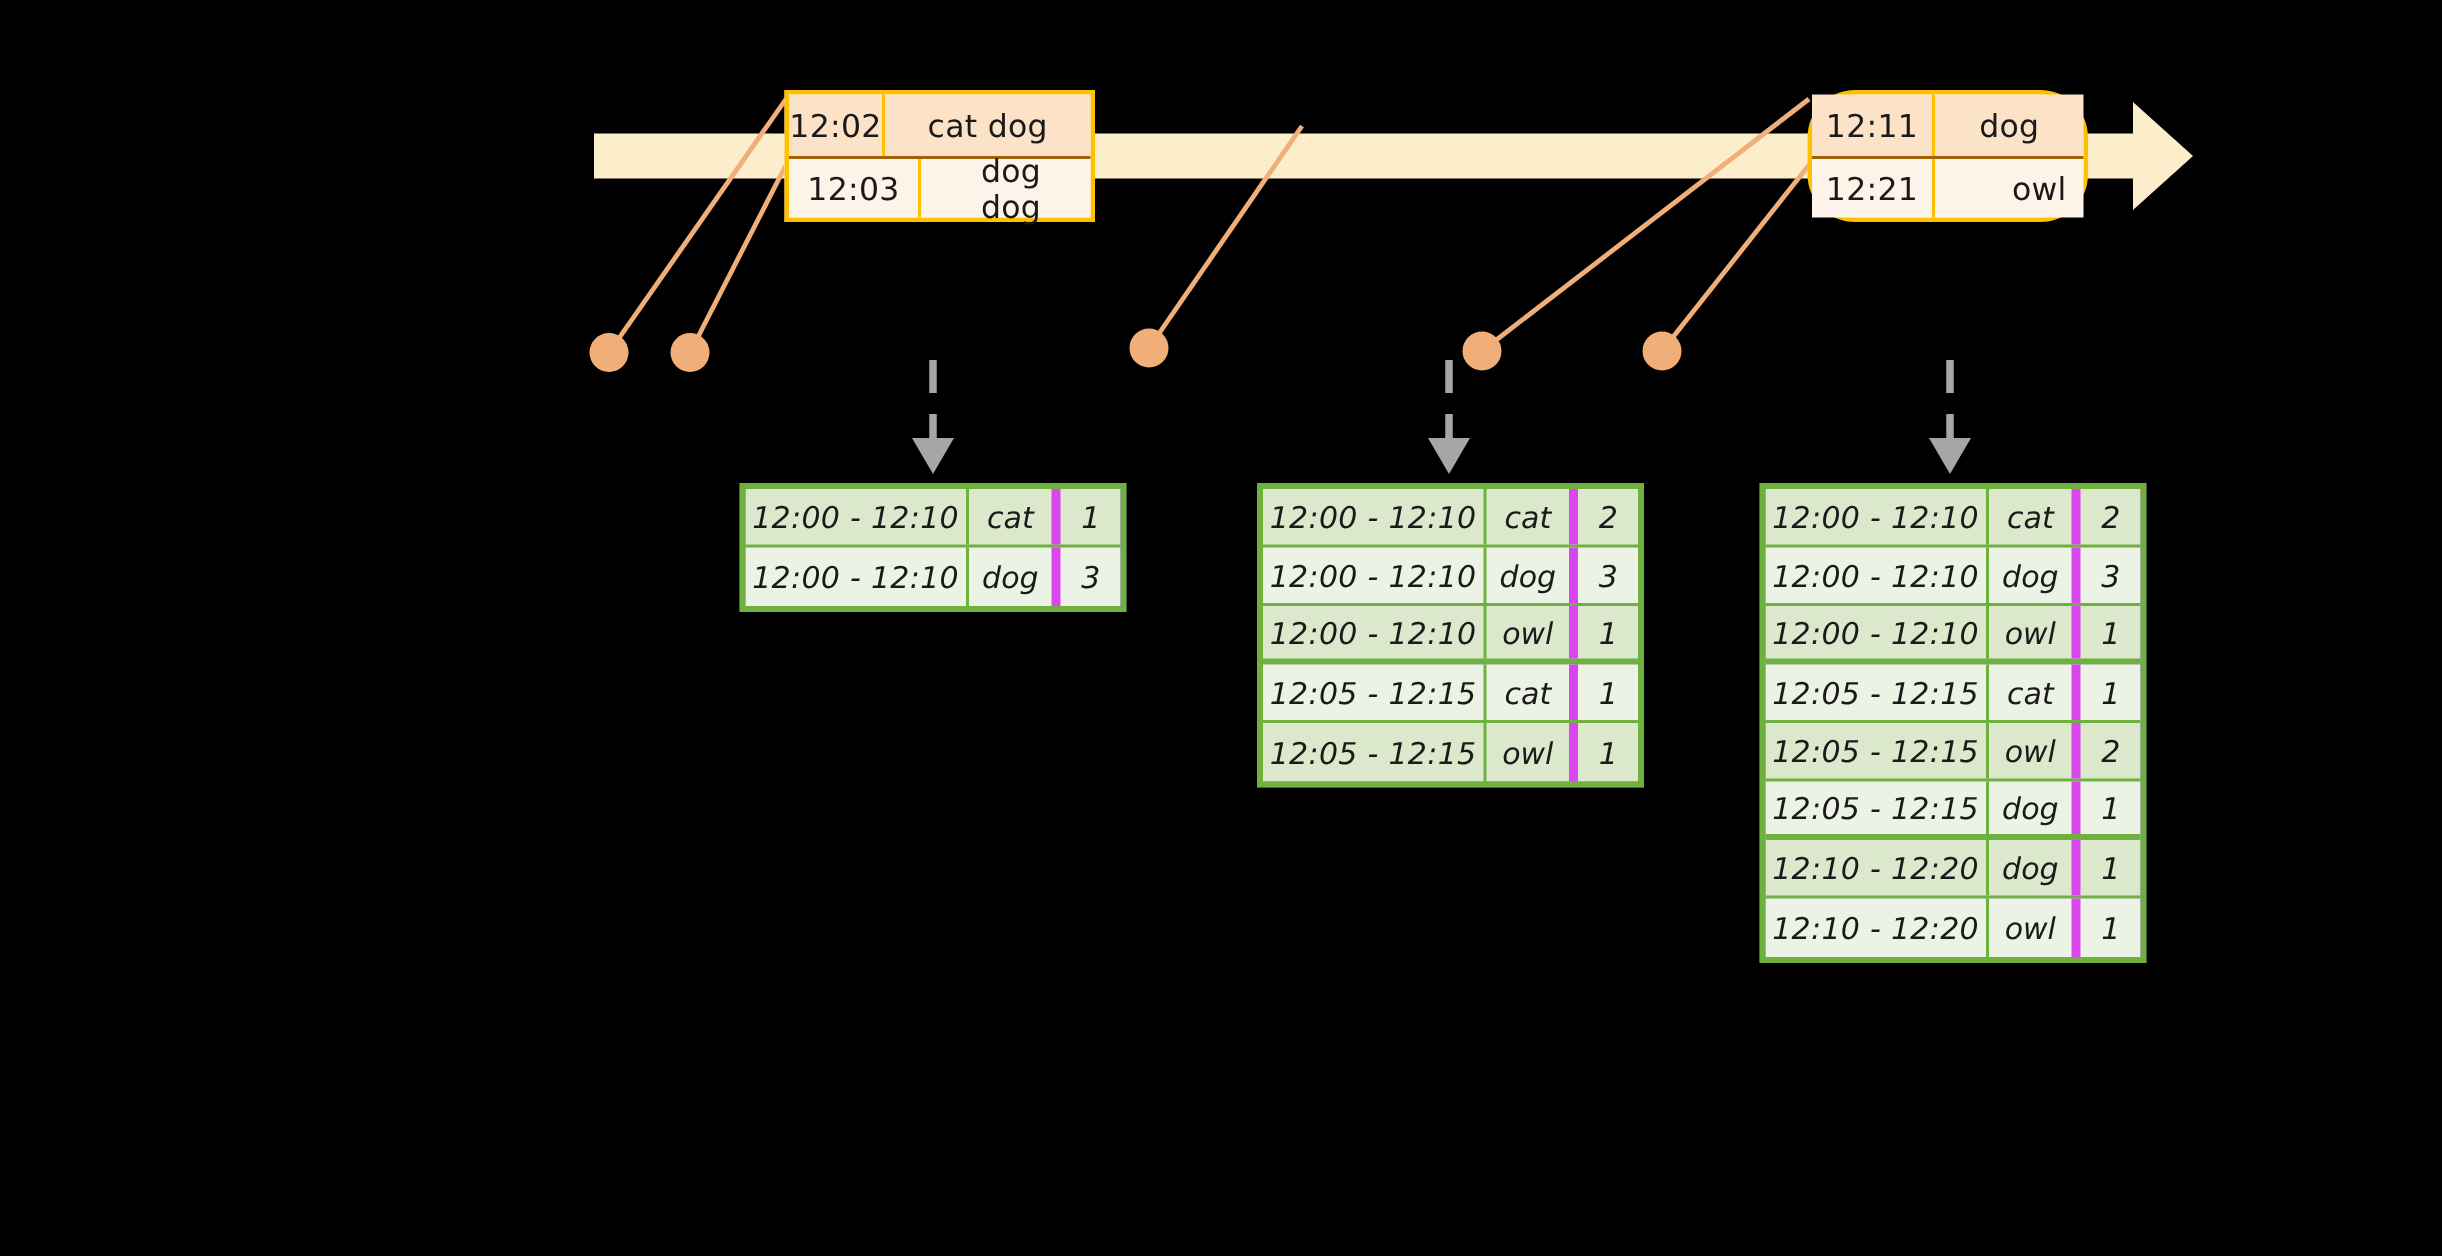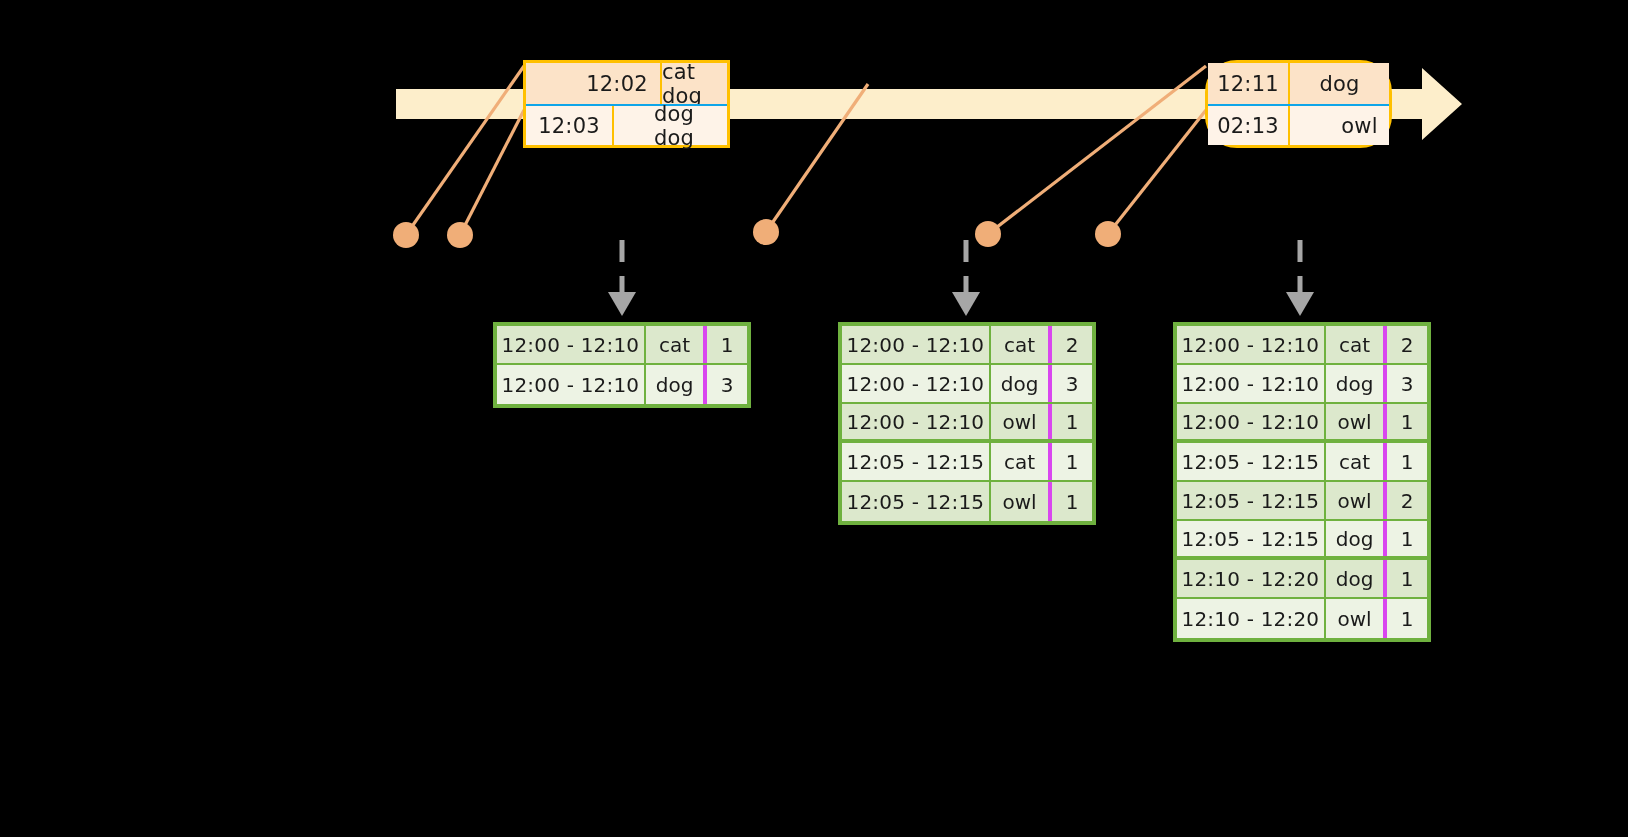--- a/index.html
+++ b/index.html
@@ -38,21 +38,21 @@
     display: flex;
     flex-direction: column;
     background: #FFF4E6;
   }
   .event-row {
     display: flex;
     height: 41px;
     box-sizing: border-box;
   }
   .event-row + .event-row {
-    border-top: 2px solid #0ea5e9;
+    border-top: 2px solid #a16207;
     gap: 40px;
   }
   .event-row.shade-a { background: #FCE3C8; }
   .event-row.shade-b { background: #FEF3E8; }
   .ev-time {
     box-sizing: border-box;
     border-right: 2px solid #FFC000;
     display: flex;
     align-items: center;
     justify-content: center;
@@ -72,20 +72,21 @@
   }
 
   
   .result-table {
     position: absolute;
     border: 4px solid #6FB13F;
     box-sizing: border-box;
     background: #4c1d95;
     display: flex;
     flex-direction: column;
+    font-style: italic;
   }
   .res-row {
     display: flex;
     height: 39px;
     box-sizing: border-box;
     border-bottom: 2px solid #6FB13F;
   }
   .res-row:last-child { border-bottom: none; }
   .res-row.shade-a { background: #DCE8CC; }
   .res-row.shade-b { background: #EDF3E4; }
@@ -94,21 +95,21 @@
     border-right: 2px solid #6FB13F;
     display: flex;
     align-items: center;
     justify-content: center;
     font-size: 20px;
     color: #1a1a1a;
     letter-spacing: .2px;
   }
   .res-key {
     box-sizing: border-box;
-    border-right: 4px solid #d946ef;
+    border-right: 6px solid #d946ef;
     display: flex;
     align-items: center;
     justify-content: center;
     font-size: 20px;
     color: #1a1a1a;
     width: 62px;
   }
   .res-count {
     box-sizing: border-box;
     display: flex;
@@ -157,37 +158,37 @@
       </g>
       <g>
         <line x1="1300" y1="240" x2="1300" y2="292" stroke-dasharray="22 14"></line>
         <path d="M 1286 292 L 1314 292 L 1300 316 Z" stroke="none"></path>
       </g>
     </g>
   </svg>
 
   <div class="event-box" style="left:523px; top:60px; width:207px;">
     <div class="event-row shade-a">
-      <div class="ev-time" style="width:88px;margin-left:48px;">12:02</div>
+      <div class="ev-time" style="width:64px;">12:02</div>
       <div class="ev-words">cat dog</div>
     </div>
     <div class="event-row shade-b">
       <div class="ev-time" style="width:88px;">12:03</div>
       <div class="ev-words">dog dog</div>
     </div>
   </div>
 
 
   <div class="event-box" style="left:1205px; top:60px; width:187px;border-radius:32px;">
     <div class="event-row shade-a">
       <div class="ev-time" style="width:82px;">12:11</div>
       <div class="ev-words">dog</div>
     </div>
     <div class="event-row shade-b">
-      <div class="ev-time" style="width:82px;">02:13</div>
+      <div class="ev-time" style="width:82px;">12:21</div>
       <div class="ev-words">owl</div>
     </div>
   </div>
 
   <div class="result-table" style="left:493px; top:322px; width:258px;">
     <div class="res-row shade-a">
       <div class="res-window" style="width:150px;">12:00 - 12:10</div>
       <div class="res-key">cat</div>
       <div class="res-count">1</div>
     </div>

